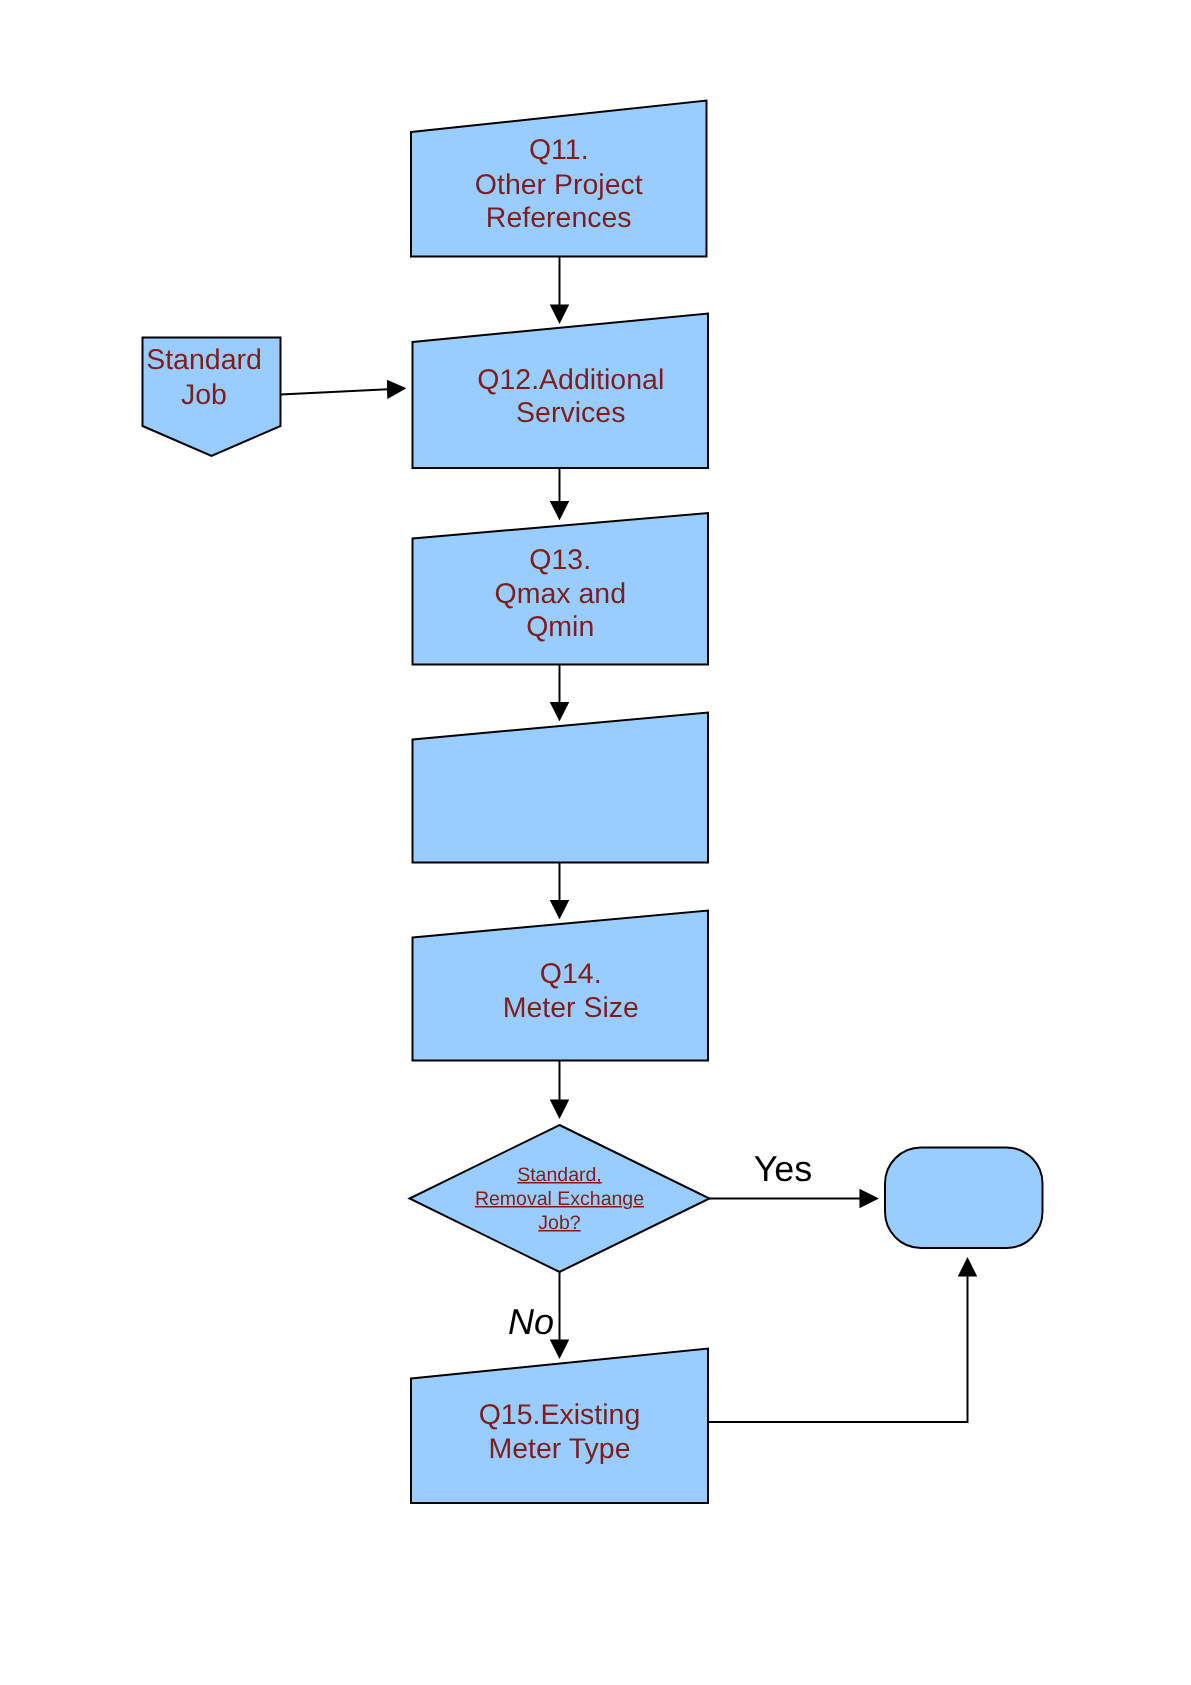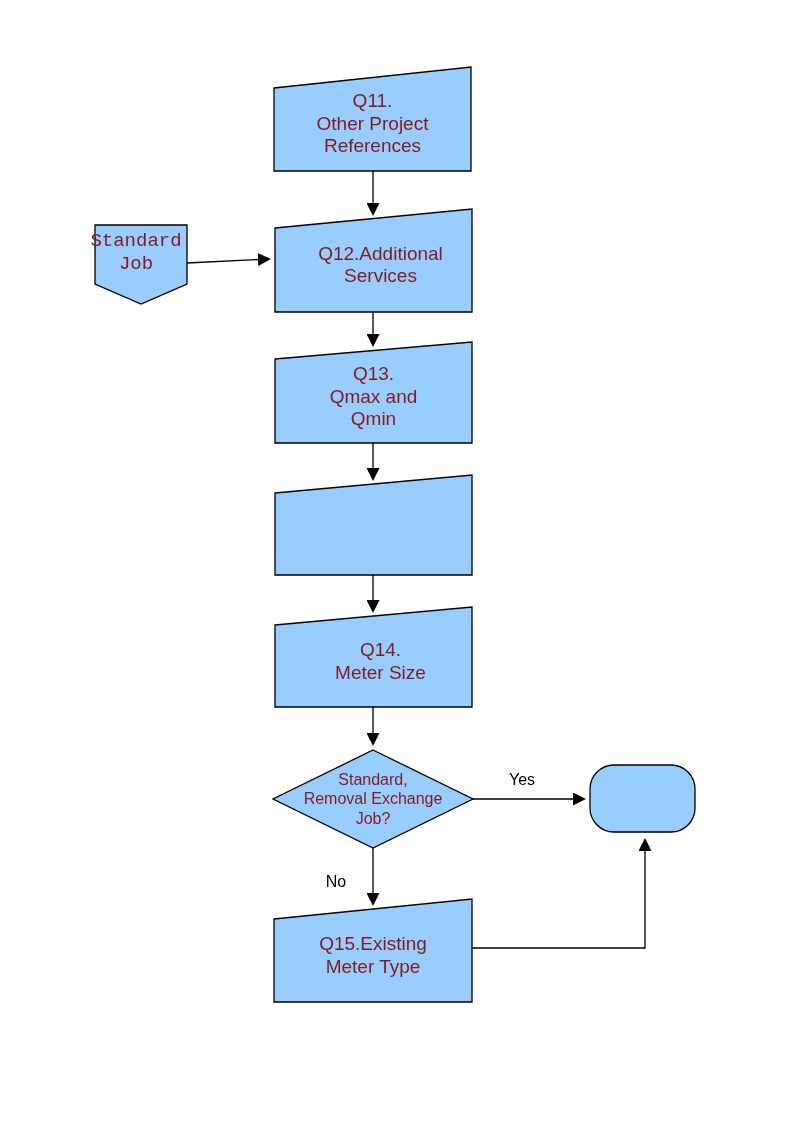--- a/index.html
+++ b/index.html
@@ -29,32 +29,33 @@
     align-items: center;
     justify-content: center;
     text-align: center;
     white-space: pre-line;
     font-size: 19px;
     line-height: 1.18;
     color: #7f1d1d;
     pointer-events: none;
   }
   .node-label.small {
-    font-size: 16px;
+    font-size: 13px;
     line-height: 1.22;
+    text-decoration: underline;
   }
   .node-label.terminator {
     font-size: 20px;
   }
   .edge-label {
     position: absolute;
     display: flex;
     align-items: center;
     justify-content: center;
-    font-size: 16px;
+    font-size: 24px;
     color: #000000;
     pointer-events: none;
   }
 </style>
 </head>
 <body>
 
 <div class="page">
 
   <svg class="diagram-svg" viewBox="0 0 794 1123">
@@ -78,21 +79,21 @@
     <path d="M 274 88 L 471 67 L 471 171 L 274 171 Z" stroke-width="1.3" stroke="#000000" fill="#99ccff"></path>
     <path d="M 275 228 L 472 209 L 472 312 L 275 312 Z" stroke-width="1.3" stroke="#000000" fill="#99ccff"></path>
     <path d="M 275 359 L 472 342 L 472 443 L 275 443 Z" stroke-width="1.3" stroke="#000000" fill="#99ccff"></path>
     <path d="M 275 493 L 472 475 L 472 575 L 275 575 Z" stroke-width="1.3" stroke="#000000" fill="#99ccff"></path>
     <path d="M 275 625 L 472 607 L 472 707 L 275 707 Z" stroke-width="1.3" stroke="#000000" fill="#99ccff"></path>
     <path d="M 373 750 L 473 799 L 373 848 L 273 799 Z" stroke-width="1.3" stroke="#000000" fill="#99ccff"></path>
     <path d="M 274 919 L 472 899 L 472 1002 L 274 1002 Z" stroke-width="1.3" stroke="#000000" fill="#99ccff"></path>
     <rect x="590" y="765" width="105" height="67" rx="24" ry="24" stroke-width="1.3" stroke="#000000" fill="#99ccff"></rect>
   </svg>
 
-  <div class="node-label" style="left:95px; top:225px; width:82px; height:55px;font-family:Liberation Mono, monospace;">Standard
+  <div class="node-label" style="left:95px; top:225px; width:82px; height:55px;">Standard
 Job</div>
 
   <div class="node-label" style="left:274px; top:77px; width:197px; height:94px;">Q11.
 Other Project
 References</div>
 
   <div class="node-label" style="left:275px; top:218px; width:211px; height:94px;">Q12.Additional
 Services</div>
 
   <div class="node-label" style="left:275px; top:351px; width:197px; height:92px;">Q13.
@@ -106,15 +107,15 @@
   <div class="node-label small" style="left:273px; top:749px; width:200px; height:100px;">Standard,
 Removal Exchange
 Job?</div>
 
   <div class="node-label" style="left:274px; top:909px; width:198px; height:93px;">Q15.Existing
 Meter Type</div>
 
 
   <div class="edge-label" style="left:492px; top:766px; width:60px; height:28px;">Yes</div>
 
-  <div class="edge-label" style="left:310px; top:868px; width:52px; height:28px;">No</div>
+  <div class="edge-label" style="left:328px; top:868px; width:52px; height:28px;font-style:italic;">No</div>
 
 </div>
 
 </body></html>

